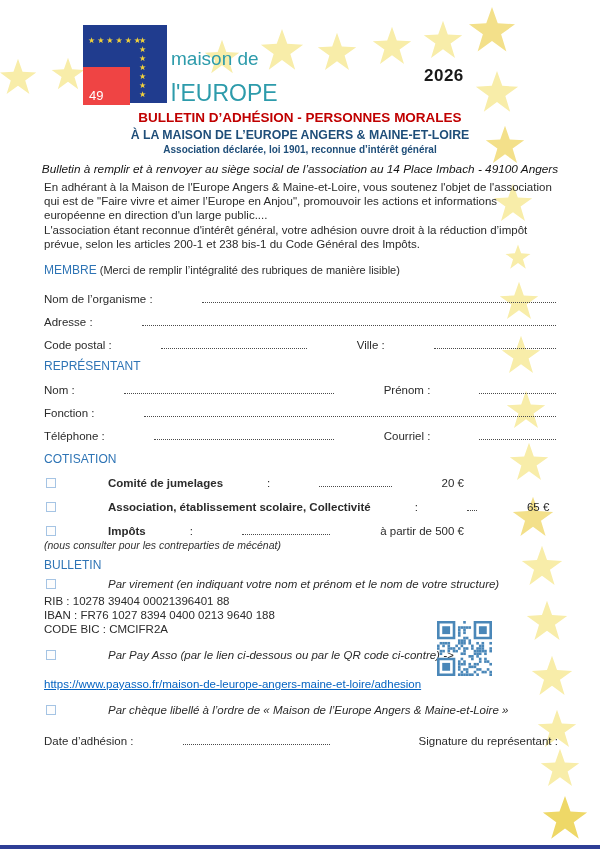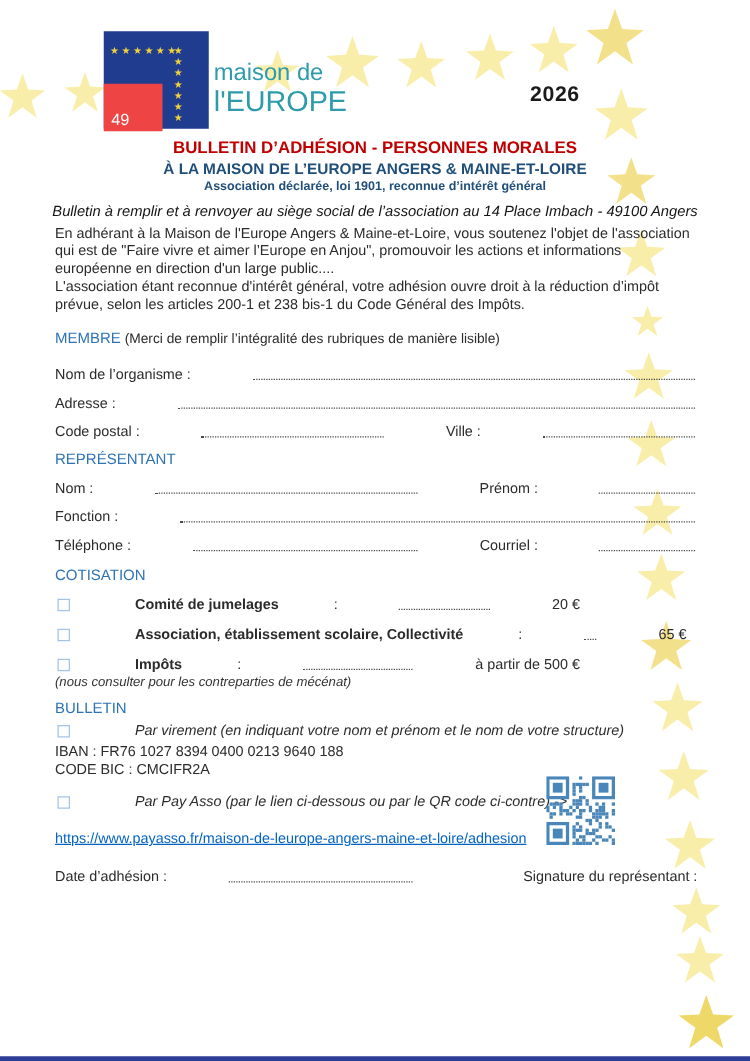--- a/index.html
+++ b/index.html
@@ -10,21 +10,21 @@
   .star{position:absolute;clip-path:polygon(50% 2%,62% 36%,98% 38%,69% 59%,80% 95%,50% 73%,20% 95%,31% 59%,2% 38%,38% 36%);}
   
   .logo{position:absolute;left:83px;top:25px;z-index:1;width:300px;height:80px;}
   .lsq{position:absolute;left:0;top:0;width:84px;height:78px;background:#203c8e;}
   .lsq-row{position:absolute;left:5px;top:11px;color:#f2d23b;font-size:8px;letter-spacing:2px;white-space:nowrap;}
   .lsq-col{position:absolute;left:56px;top:11px;color:#f2d23b;font-size:8px;line-height:9px;white-space:pre-line;}
   .lsq-light{position:absolute;left:0;top:42px;width:47px;height:38px;background:#ef4444;}
   .lsq-light span{position:absolute;left:6px;bottom:2px;color:#ffffff;font-size:13px;}
   .logo-text{position:absolute;left:88px;top:24px;color:#2d9bab;line-height:1;}
   .logo-text .l1{font-size:19px;}
-  .logo-text .l2{font-size:23px;margin-top:2px;}
+  .logo-text .l2{font-size:23px;margin-top:14px;}
   
   .year{position:absolute;left:424px;top:66px;z-index:1;font-size:17px;font-weight:bold;color:#1a1a1a;letter-spacing:0.5px;}
   
   .title-block{position:absolute;top:110px;left:0;width:600px;text-align:center;z-index:1;}
   .t-red{color:#c00000;font-size:13.5px;font-weight:bold;margin:0 0 3px 0;}
   .t-blue{color:#1f4e79;font-size:12.3px;font-weight:bold;margin:0 0 2px 0;}
   .t-small{color:#1f4e79;font-size:10px;font-weight:bold;margin:0;}
   .t-instr{color:#141414;font-size:11.8px;font-style:italic;margin:7px 0 0 0;}
   
   .content{position:absolute;top:180px;left:44px;right:44px;z-index:1;font-size:11.5px;}
@@ -196,32 +196,37 @@
     </div>
     <div class="cot-note">(nous consulter pour les contreparties de mécénat)</div>
 
     <div class="sect h-reg">BULLETIN</div>
 
     <div class="row vir">
       <span class="checkbox"></span>
       <span class="lbl ital">Par virement (en indiquant votre nom et prénom et le nom de votre structure)</span>
     </div>
     <div class="ribblock">
+      <div>RIB : 10278 39404 00021396401 88</div>
       <div>IBAN : FR76 1027 8394 0400 0213 9640 188</div>
       <div>CODE BIC : CMCIFR2A</div>
     </div>
 
     <div class="row pay">
       <span class="checkbox"></span>
       <span class="lbl ital">Par Pay Asso (par le lien ci-dessous ou par le QR code ci-contre) -&gt;</span>
     </div>
     <div class="linkline">
       <a href="#">https://www.payasso.fr/maison-de-leurope-angers-maine-et-loire/adhesion</a>
     </div>
 
+    <div class="row cheq">
+      <span class="checkbox"></span>
+      <span class="lbl ital">Par chèque libellé à l’ordre de « Maison de l’Europe Angers &amp; Maine-et-Loire »</span>
+    </div>
 
     <div class="row sigrow">
       <span class="lbl">Date d’adhésion :</span>
       <span class="leader fixed" style="width:147px;"></span>
       <span class="sig-label">Signature du représentant :</span>
     </div>
 
   </div>
 
   <svg id="qr" width="55" height="55" viewBox="0 0 21 21">

